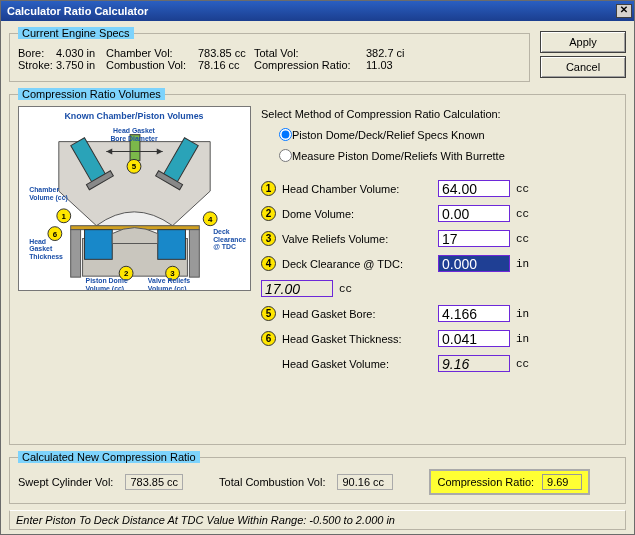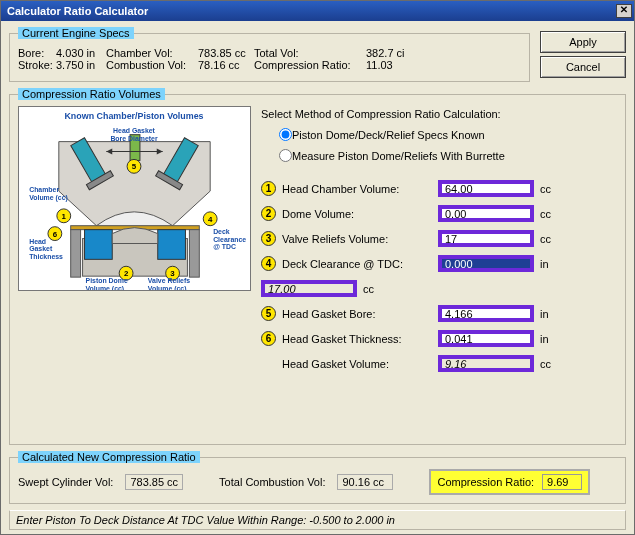--- a/index.html
+++ b/index.html
@@ -129,37 +129,37 @@
     justify-content: center;
     font-weight: bold;
     font-size: 10px;
     flex-shrink: 0;
   }
   .field-label {
     width: 150px;
   }
   .field-label.indent { margin-left: 21px; width: 150px; }
   input.val {
-    width: 96px;
+    width: 72px;
     height: 17px;
-    border: 4px solid #6d28d9;
+    border: 1px solid #6d28d9;
     padding: 1px 3px;
     font-family: Tahoma, Arial;
-    font-size: 11px;
+    font-size: 14px;
     background: #fff;
   }
   input.val.readonly {
     background: #ece9d8;
     font-style: italic;
   }
   input.val.sel {
     background: #1f3f94;
     color: #fff;
   }
-  .unit { width: 18px; }
+  .unit { width: 18px; font-family: Liberation Mono, monospace; }
   .result-row {
     display: flex;
     gap: 12px;
     align-items: center;
   }
   .ro-box {
     border: 1px solid #aaa;
     background: #ece9d8;
     padding: 1px 4px;
     min-width: 56px;

